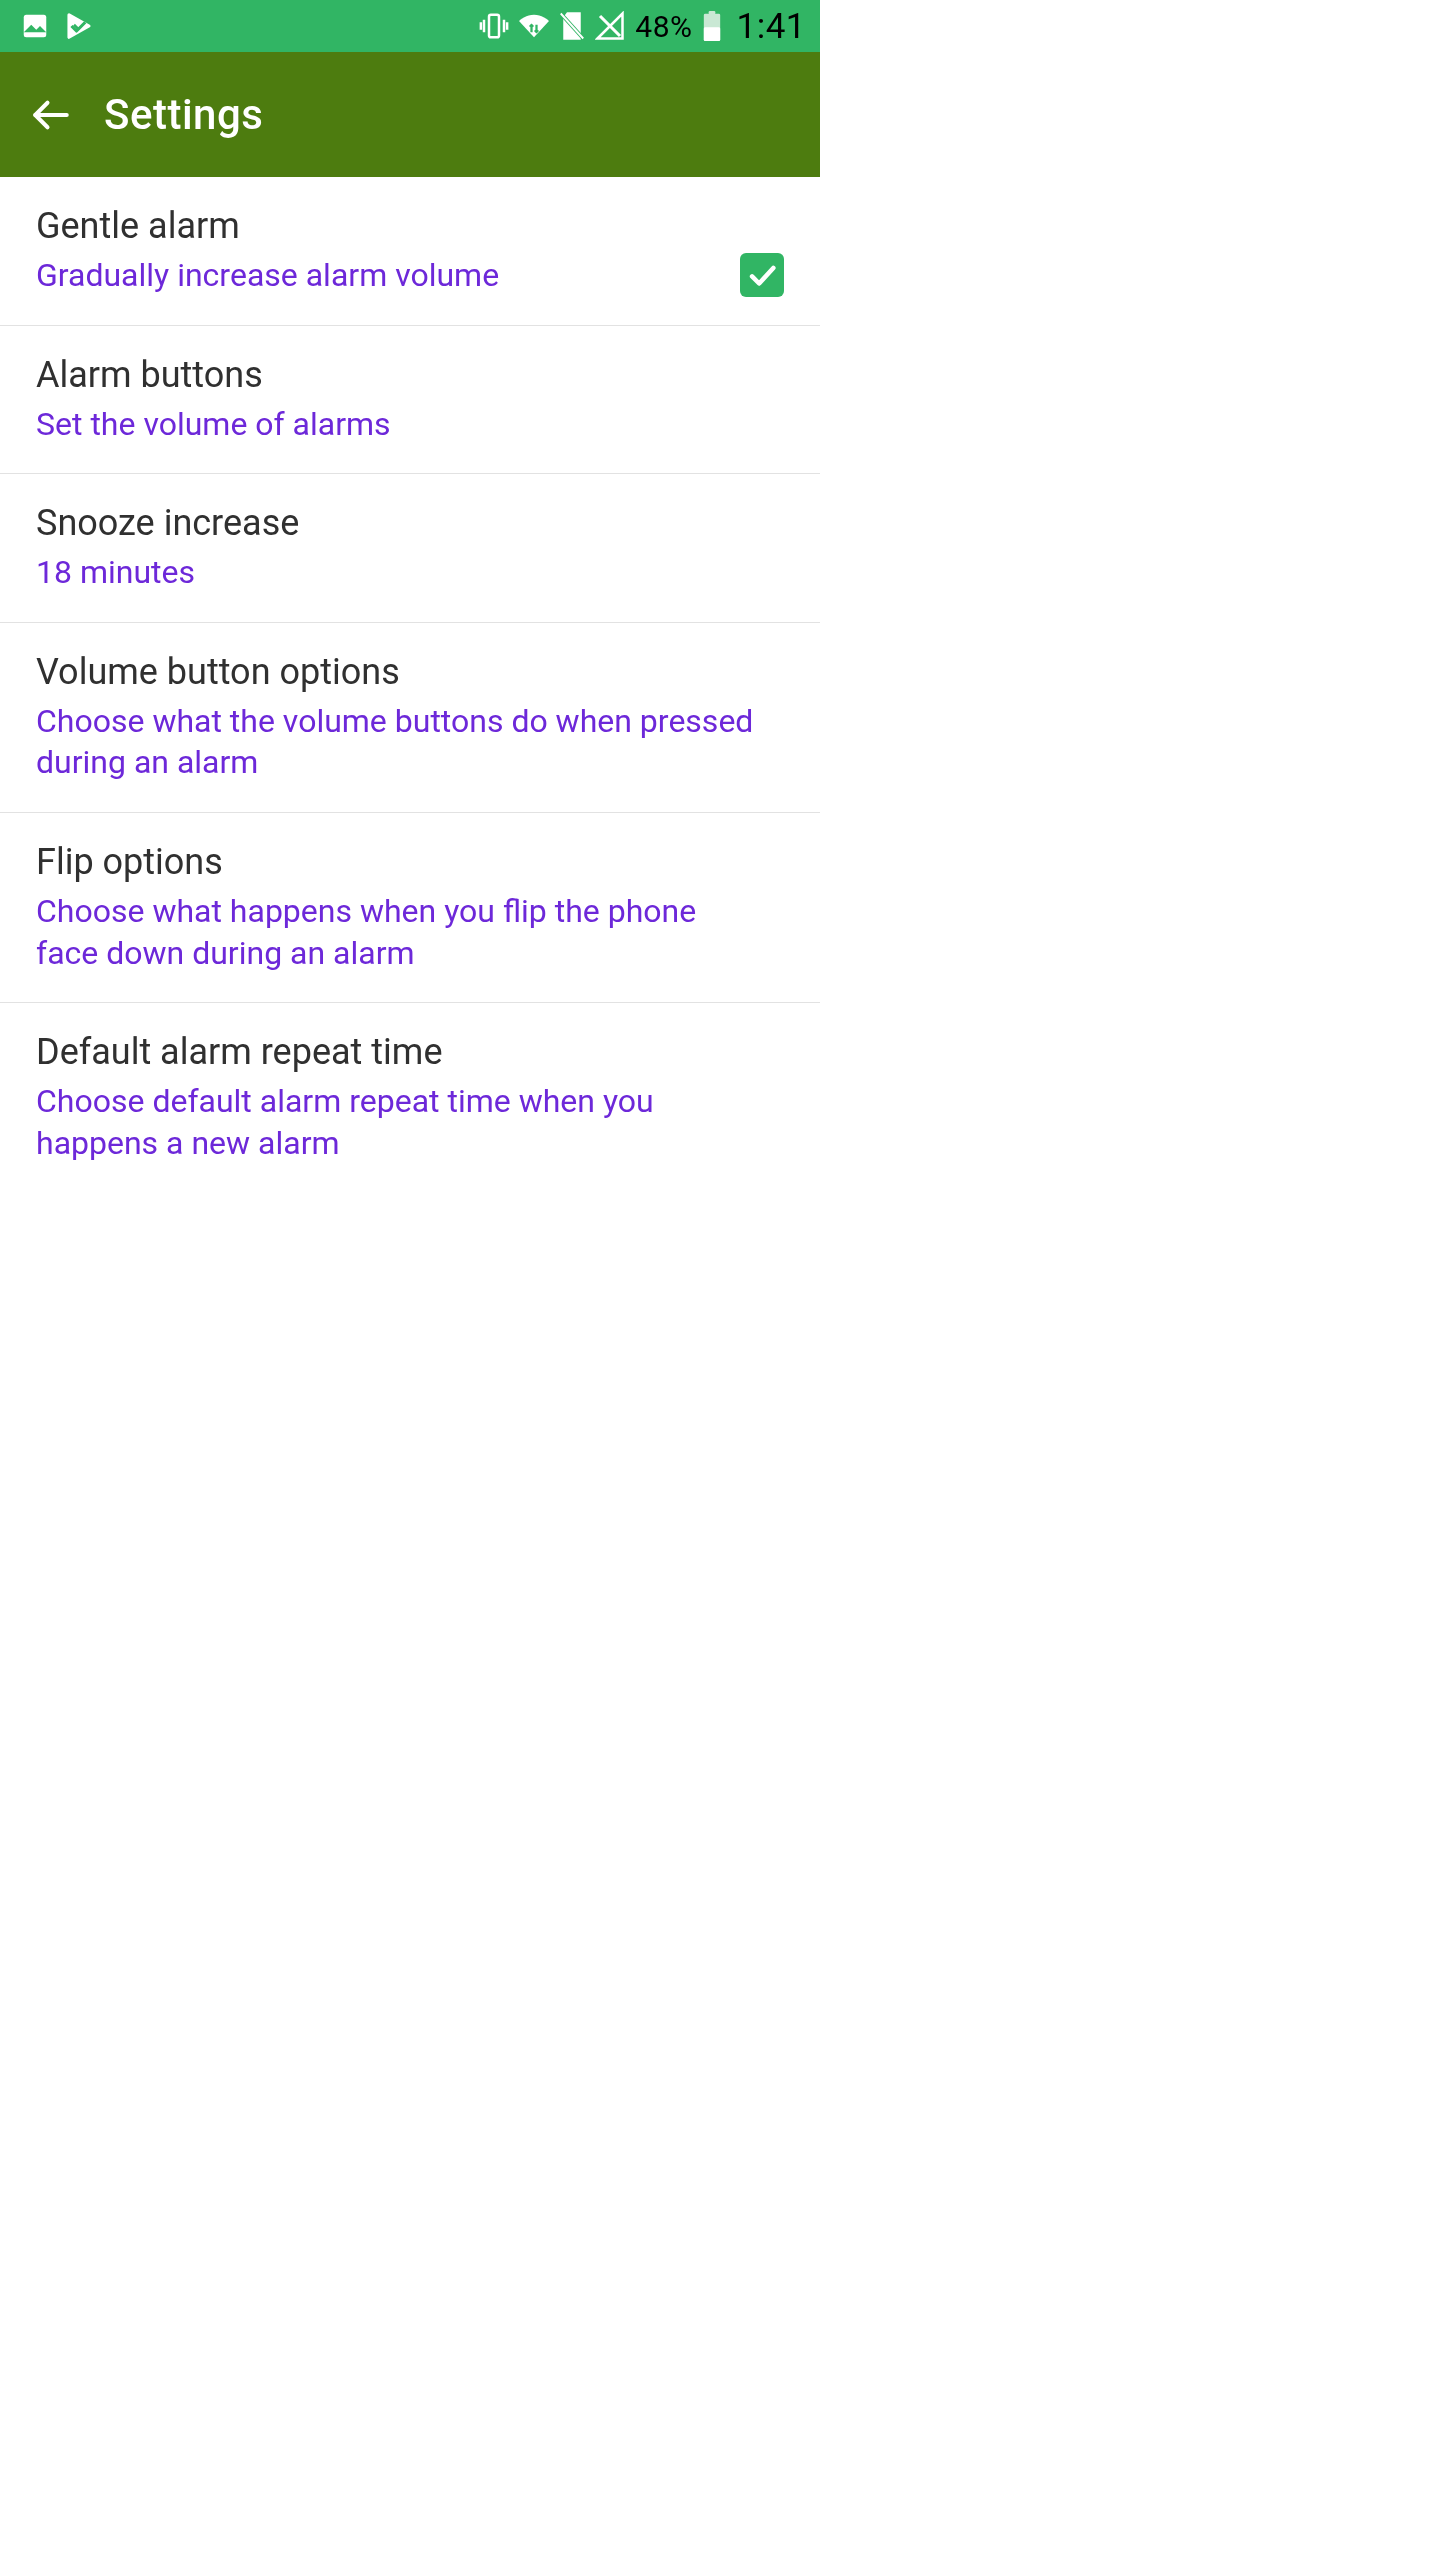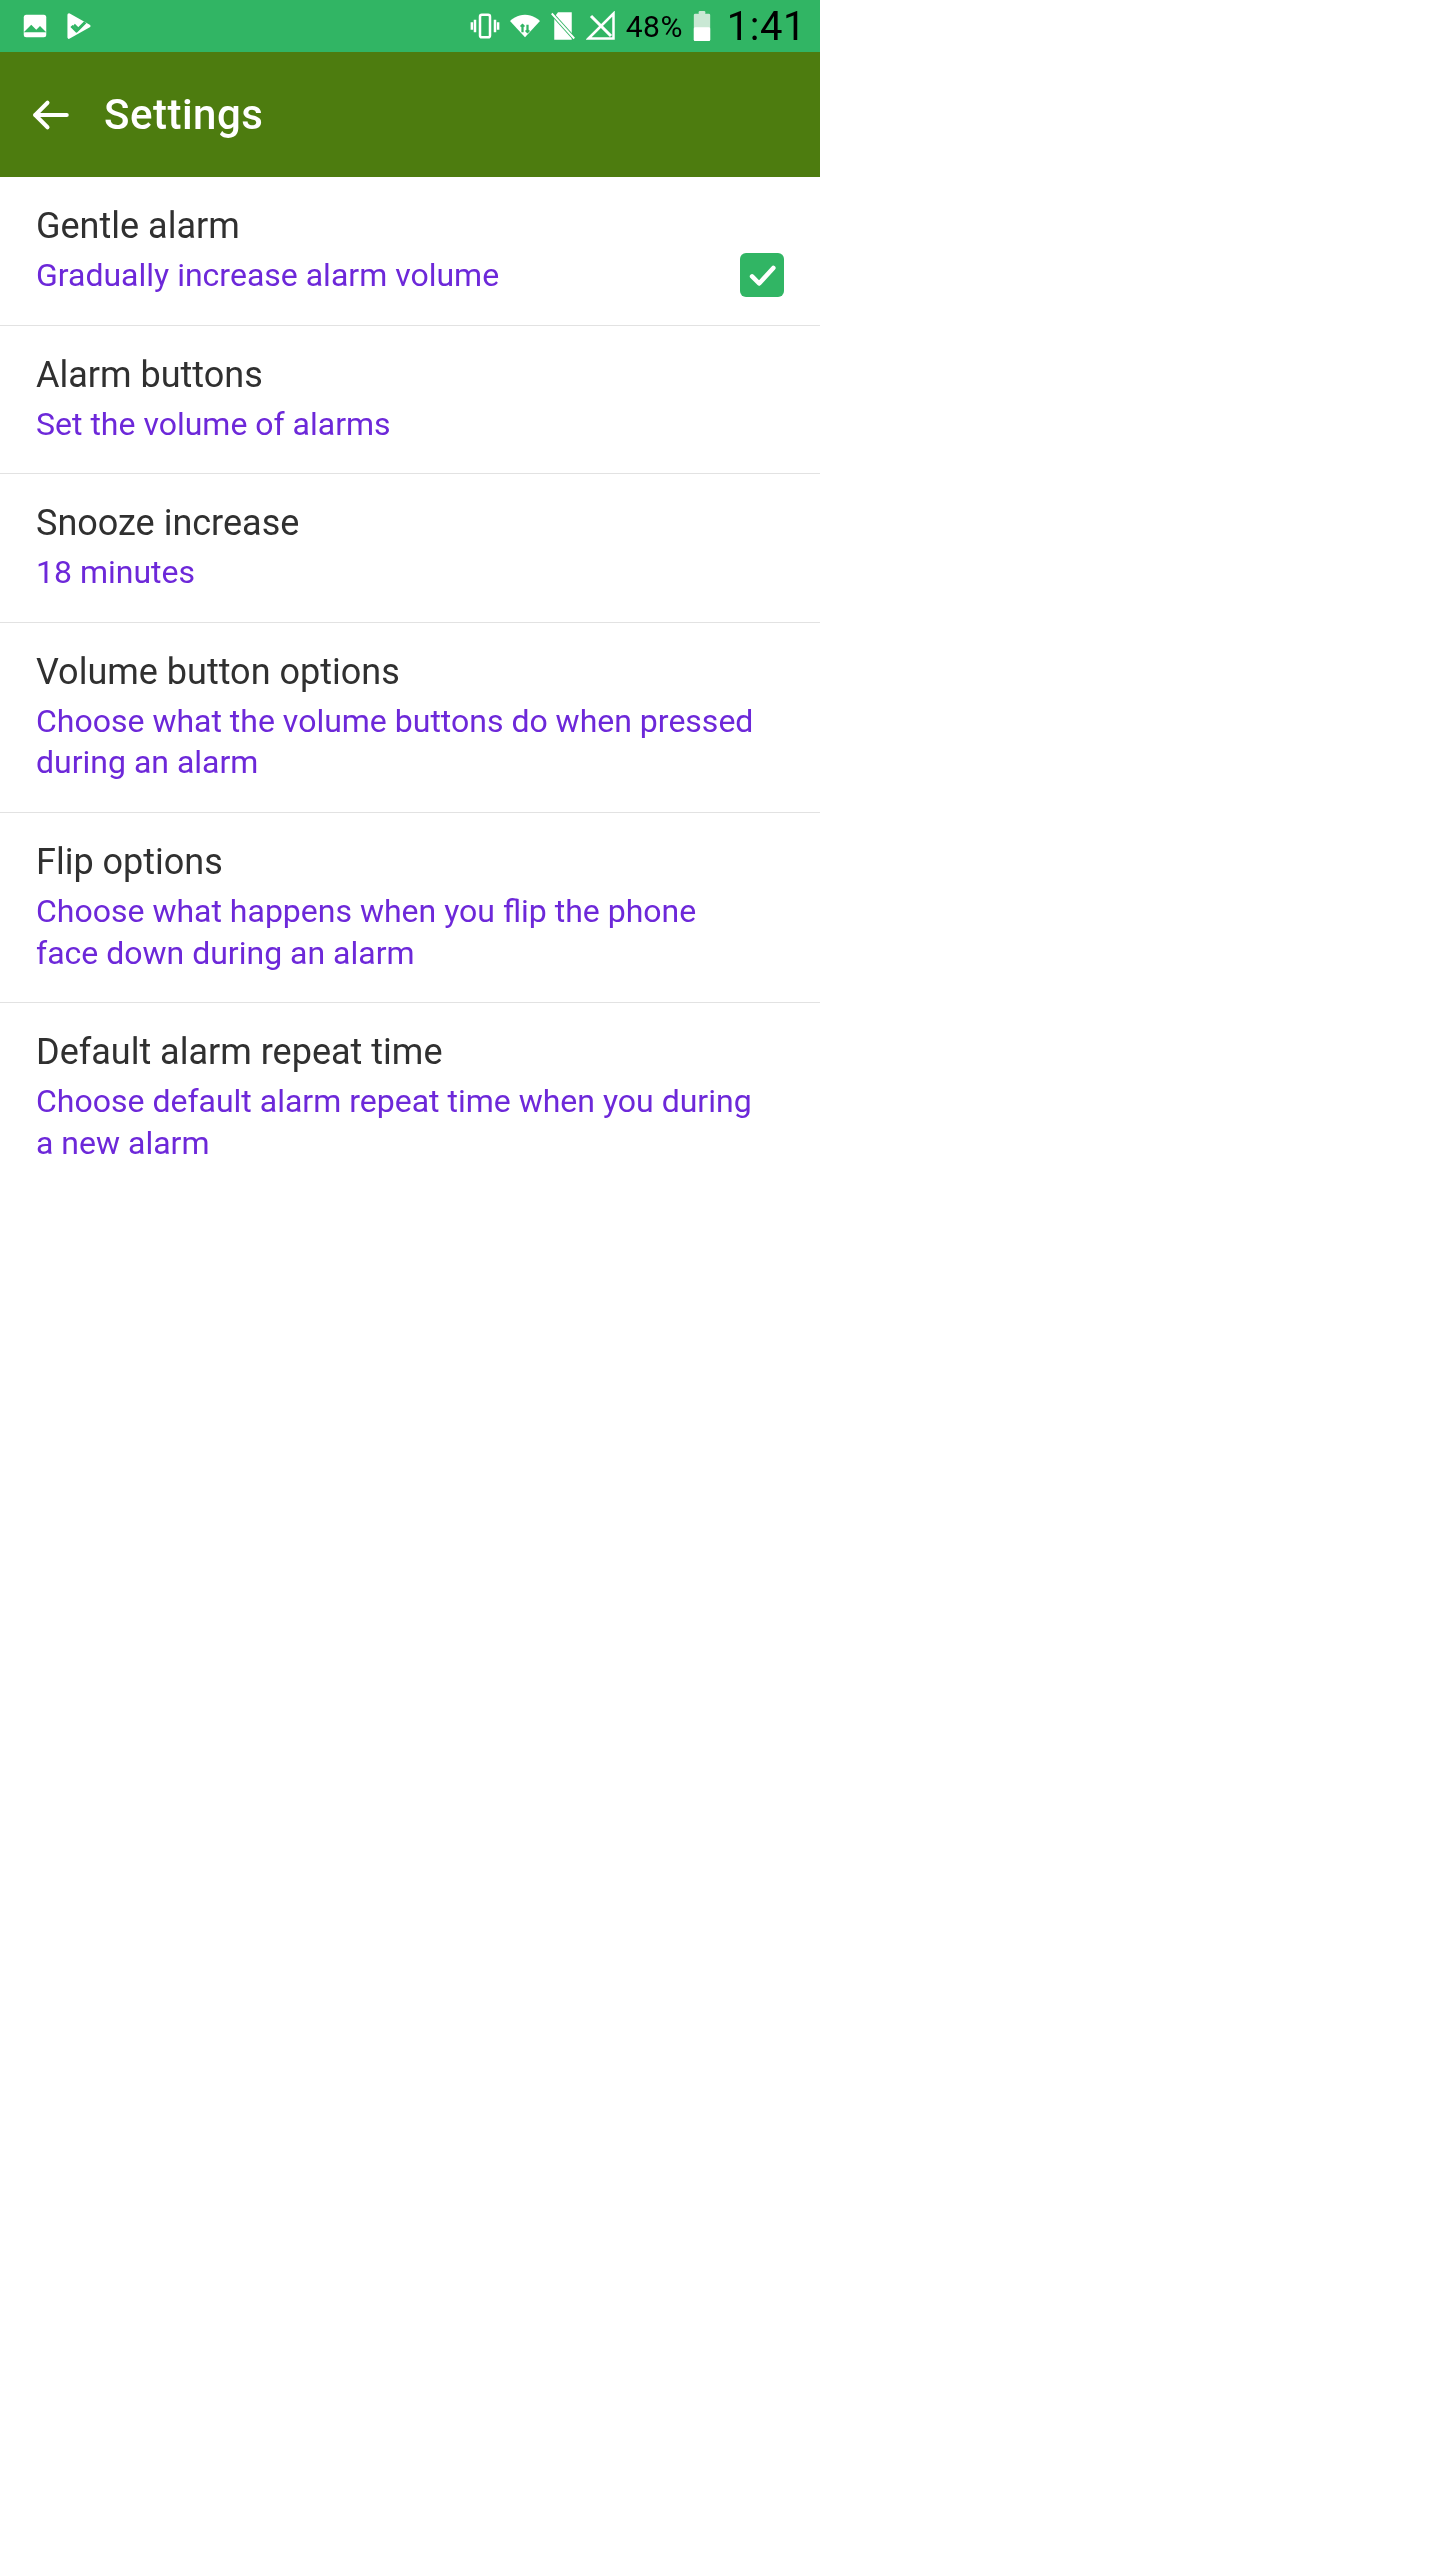--- a/index.html
+++ b/index.html
@@ -23,21 +23,21 @@
     padding: 0 14px 0 20px;
     color: #000000;
   }
   .status-left, .status-right {
     display: flex;
     align-items: center;
     gap: 14px;
   }
   .status-right { gap: 10px; }
   .status-right .pct { font-size: 30px; font-weight: 400; letter-spacing: 0.5px; }
-  .status-right .clock { font-size: 40px; font-weight: 400; margin-left: 6px; letter-spacing: 0.5px; }
+  .status-right .clock { font-size: 35px; font-weight: 400; margin-left: 6px; letter-spacing: 0.5px; }
   .sb-icon { display: inline-flex; }
 
   
   .app-bar {
     height: 125px;
     background: #4d7c0f;
     display: flex;
     align-items: center;
     padding-left: 30px;
     gap: 32px;
@@ -190,18 +190,18 @@
     <div class="item">
       <div class="text">
         <div class="title">Flip options</div>
         <div class="subtitle">Choose what happens when you flip the phone face down during an alarm</div>
       </div>
     </div>
 
     <div class="item">
       <div class="text">
         <div class="title">Default alarm repeat time</div>
-        <div class="subtitle">Choose default alarm repeat time when you during a new alarm</div>
+        <div class="subtitle">Choose default alarm repeat time when you happens a new alarm</div>
       </div>
     </div>
 
   </div>
 </div>
 
 </body></html>

